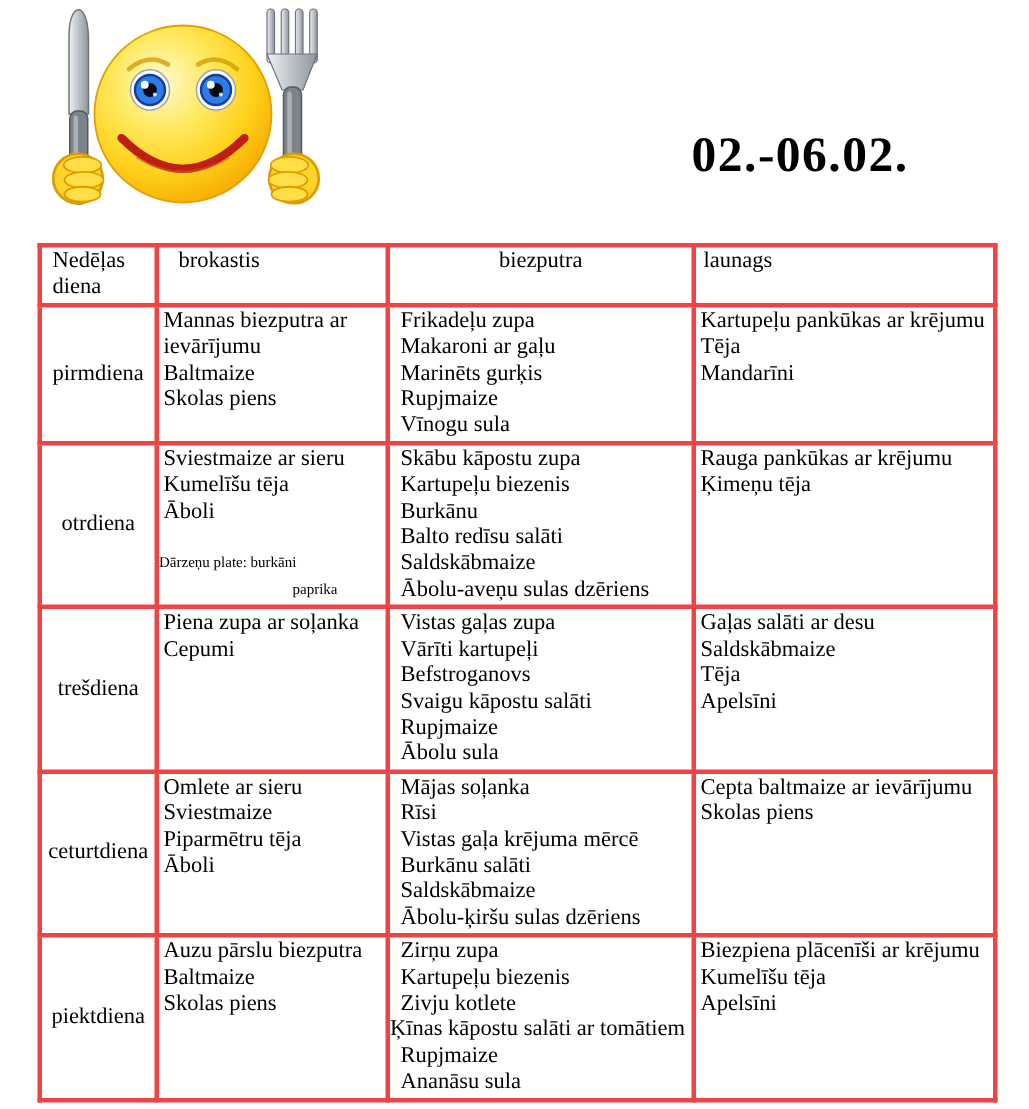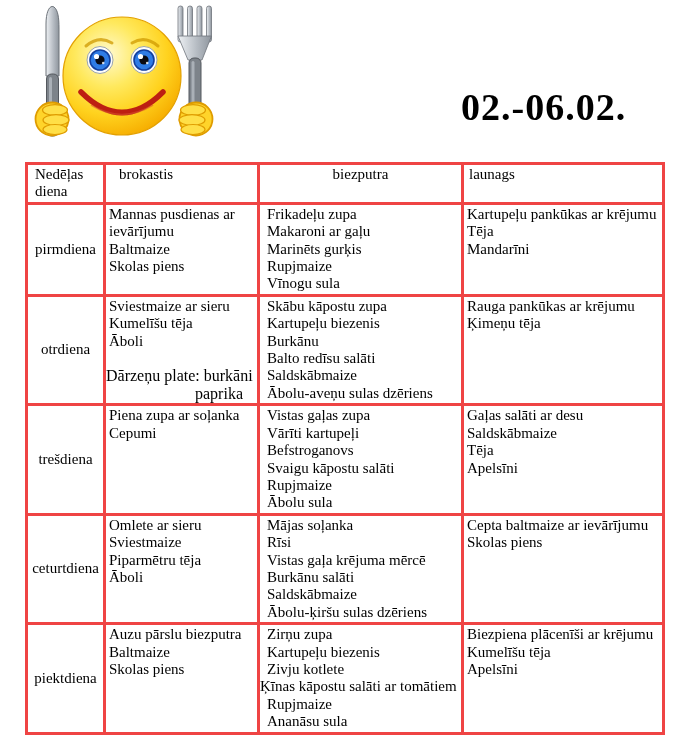--- a/index.html
+++ b/index.html
@@ -4,21 +4,21 @@
 <style>
   html,body{margin:0;padding:0;}
   body{
     width:686px;height:739px;position:relative;background:#ffffff;
     font-family:"Liberation Serif", serif;color:#000;overflow:hidden;
   }
   .smiley{position:absolute;left:33px;top:2px;width:182px;height:148px;}
   .date{
     position:absolute;left:461px;top:88px;
     font-family:"Liberation Serif", serif;font-weight:bold;
-    font-size:38px;letter-spacing:1px;line-height:1;
+    font-size:33px;letter-spacing:1px;line-height:1;
   }
   table.menu{
     position:absolute;left:25px;top:162px;width:637px;
     border-collapse:collapse;table-layout:fixed;
     font-size:15px;line-height:17.4px;
   }
   .menu th,.menu td{
     border:3px solid #ef4444;vertical-align:top;text-align:left;
     font-weight:normal;padding:1px 2px 1px 3px;overflow:hidden;
   }
@@ -27,21 +27,21 @@
   th.hdr-b{padding-left:13px;}
   th.hdr-p{text-align:center;padding-left:2px;}
   th.hdr-l{padding-left:5px;}
   td.day{text-align:center;vertical-align:middle;padding:0 1px;}
   td.p{padding-left:7px;}
   tr.h88{height:88px;}
   tr.h104{height:104px;}
   tr.h106{height:106px;}
   .line{min-height:17.4px;line-height:17.4px;white-space:nowrap;}
   .wrap{white-space:normal;}
-  .small{font-size:16px;}
+  .small{font-size:10px;}
   .flush{margin-left:-7px;}
   .veg{margin-left:-3px;}
   .paprika{margin-left:-3px;padding-left:89px;}
 </style>
 </head>
 <body>
 
 <div class="smiley">
   <svg viewBox="0 0 182 148" width="182" height="148" aria-hidden="true">
     <defs>
@@ -126,21 +126,21 @@
       <tr>
     <th class="hdr-day">Nedēļas diena</th>
     <th class="hdr-b">brokastis</th>
     <th class="hdr-p">biezputra</th>
     <th class="hdr-l">launags</th>
   </tr>
 
   <tr class="h88">
     <td class="day">pirmdiena</td>
     <td>
-      <div class="line wrap">Mannas pusdienas ar ievārījumu</div>
+      <div class="line wrap">Mannas biezputra ar ievārījumu</div>
       <div class="line">Baltmaize</div>
       <div class="line">Skolas piens</div>
     </td>
     <td class="p">
       <div class="line">Frikadeļu zupa</div>
       <div class="line">Makaroni ar gaļu</div>
       <div class="line">Marinēts gurķis</div>
       <div class="line">Rupjmaize</div>
       <div class="line">Vīnogu sula</div>
     </td>

